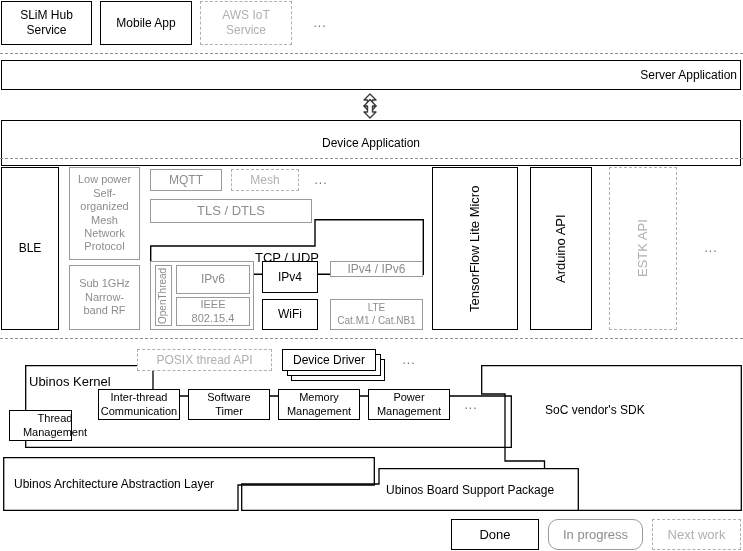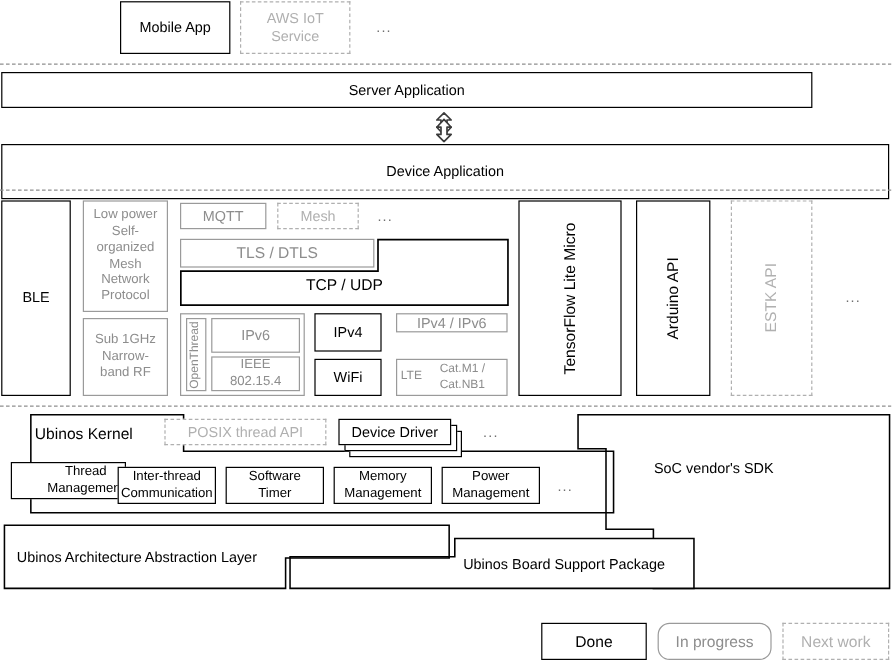--- a/index.html
+++ b/index.html
@@ -50,57 +50,60 @@
     justify-content: center;
   }
 
   .dashline {
     position: absolute;
     left: 0; width: 743px; height: 0;
     border-top: 1px dashed #8f8f8f;
   }
 
   
-  .poly { position: absolute; }
+  .poly { position: absolute; margin-top: 20px; }
   .poly svg { display: block; overflow: visible; }
   .poly .lbl {
     position: absolute;
     font-size: 12px;
     color: #000;
     white-space: nowrap;
   }
 
   .arrowbox {
     position: absolute;
     display: flex;
     align-items: center;
     justify-content: center;
   }
 </style>
 </head>
 <body>
 
 <div id="stage">
 
+  <div class="bx done" style="left:1px; top:1px; width:91px; height:44px;">
+    <span>SLiM Hub Service</span>
+  </div>
 
   <div class="bx done" style="left:100px; top:1px; width:92px; height:44px;">
     <span>Mobile App</span>
   </div>
 
   <div class="bx next" style="left:200px; top:1px; width:92px; height:44px;align-items:center;">
     <span>AWS IoT Service</span>
   </div>
 
   <div class="ell" style="left:305px; top:12px; width:30px; height:22px;">
     <span>...</span>
   </div>
 
   <div class="dashline" style="top:53px;"></div>
 
-  <div class="bx done" style="left:1px; top:60px; width:676px; height:30px;">
+  <div class="bx done" style="left:1px; top:60px; width:740px; height:30px;justify-content:flex-end;">
     <span>Server Application</span>
   </div>
 
   <div class="arrowbox" style="left:356px; top:93px; width:28px; height:26px;">
     <svg width="22" height="26" viewBox="0 0 22 26" aria-hidden="true">
       <path d="M11 1 L17 7 L13.5 7 L13.5 13 L17 13 L11 19.5 L5 13 L8.5 13 L8.5 7 L5 7 Z" fill="#ffffff" stroke="#3b3b3b" stroke-width="1.4" stroke-linejoin="round"></path>
       <path d="M11 6.5 L17 13 L13.5 13 L13.5 19 L17 19 L11 25 L5 19 L8.5 19 L8.5 13 L5 13 Z" fill="#ffffff" stroke="#3b3b3b" stroke-width="1.4" stroke-linejoin="round"></path>
     </svg>
   </div>
 
@@ -159,21 +162,21 @@
   <div class="bx done" style="left:262px; top:261px; width:56px; height:32px;">
     <span>IPv4</span>
   </div>
   <div class="bx done" style="left:262px; top:299px; width:56px; height:31px;">
     <span>WiFi</span>
   </div>
 
   <div class="bx prog" style="left:330px; top:261px; width:93px; height:16px;">
     <span>IPv4 / IPv6</span>
   </div>
-  <div class="bx prog" style="left:330px; top:299px; width:93px; height:31px; font-size:10px; flex-direction:row;">
+  <div class="bx prog" style="left:330px; top:299px; width:93px; height:31px; font-size:10px; flex-direction:column;">
     <span>LTE</span>
     <span>Cat.M1 / Cat.NB1</span>
   </div>
 
   <div class="bx done vtext" style="left:432px; top:167px; width:86px; height:163px; font-size:13px;">
     <span>TensorFlow Lite Micro</span>
   </div>
 
   <div class="bx done vtext" style="left:530px; top:167px; width:62px; height:163px; font-size:13px;">
     <span>Arduino API</span>
@@ -210,21 +213,21 @@
   <div class="bx done" style="left:291px; top:359px; width:94px; height:22px;"></div>
   <div class="bx done" style="left:287px; top:354px; width:94px; height:22px;"></div>
   <div class="bx done" style="left:282px; top:349px; width:94px; height:22px;">
     <span>Device Driver</span>
   </div>
 
   <div class="ell" style="left:396px; top:350px; width:26px; height:20px;">
     <span>...</span>
   </div>
 
-  <div class="bx done" style="left:9px; top:385px; width:96px; height:31px; font-size:11px; flex-direction:column;padding-left:32px;">
+  <div class="bx done" style="left:9px; top:410px; width:63px; height:31px; font-size:11px; flex-direction:column;padding-left:32px;">
     <span>Thread</span>
     <span>Management</span>
   </div>
   <div class="bx done" style="left:98px; top:389px; width:82px; height:31px; font-size:11px; flex-direction:column;">
     <span>Inter-thread</span>
     <span>Communication</span>
   </div>
   <div class="bx done" style="left:188px; top:389px; width:82px; height:31px; font-size:11px; flex-direction:column;">
     <span>Software</span>
     <span>Timer</span>

